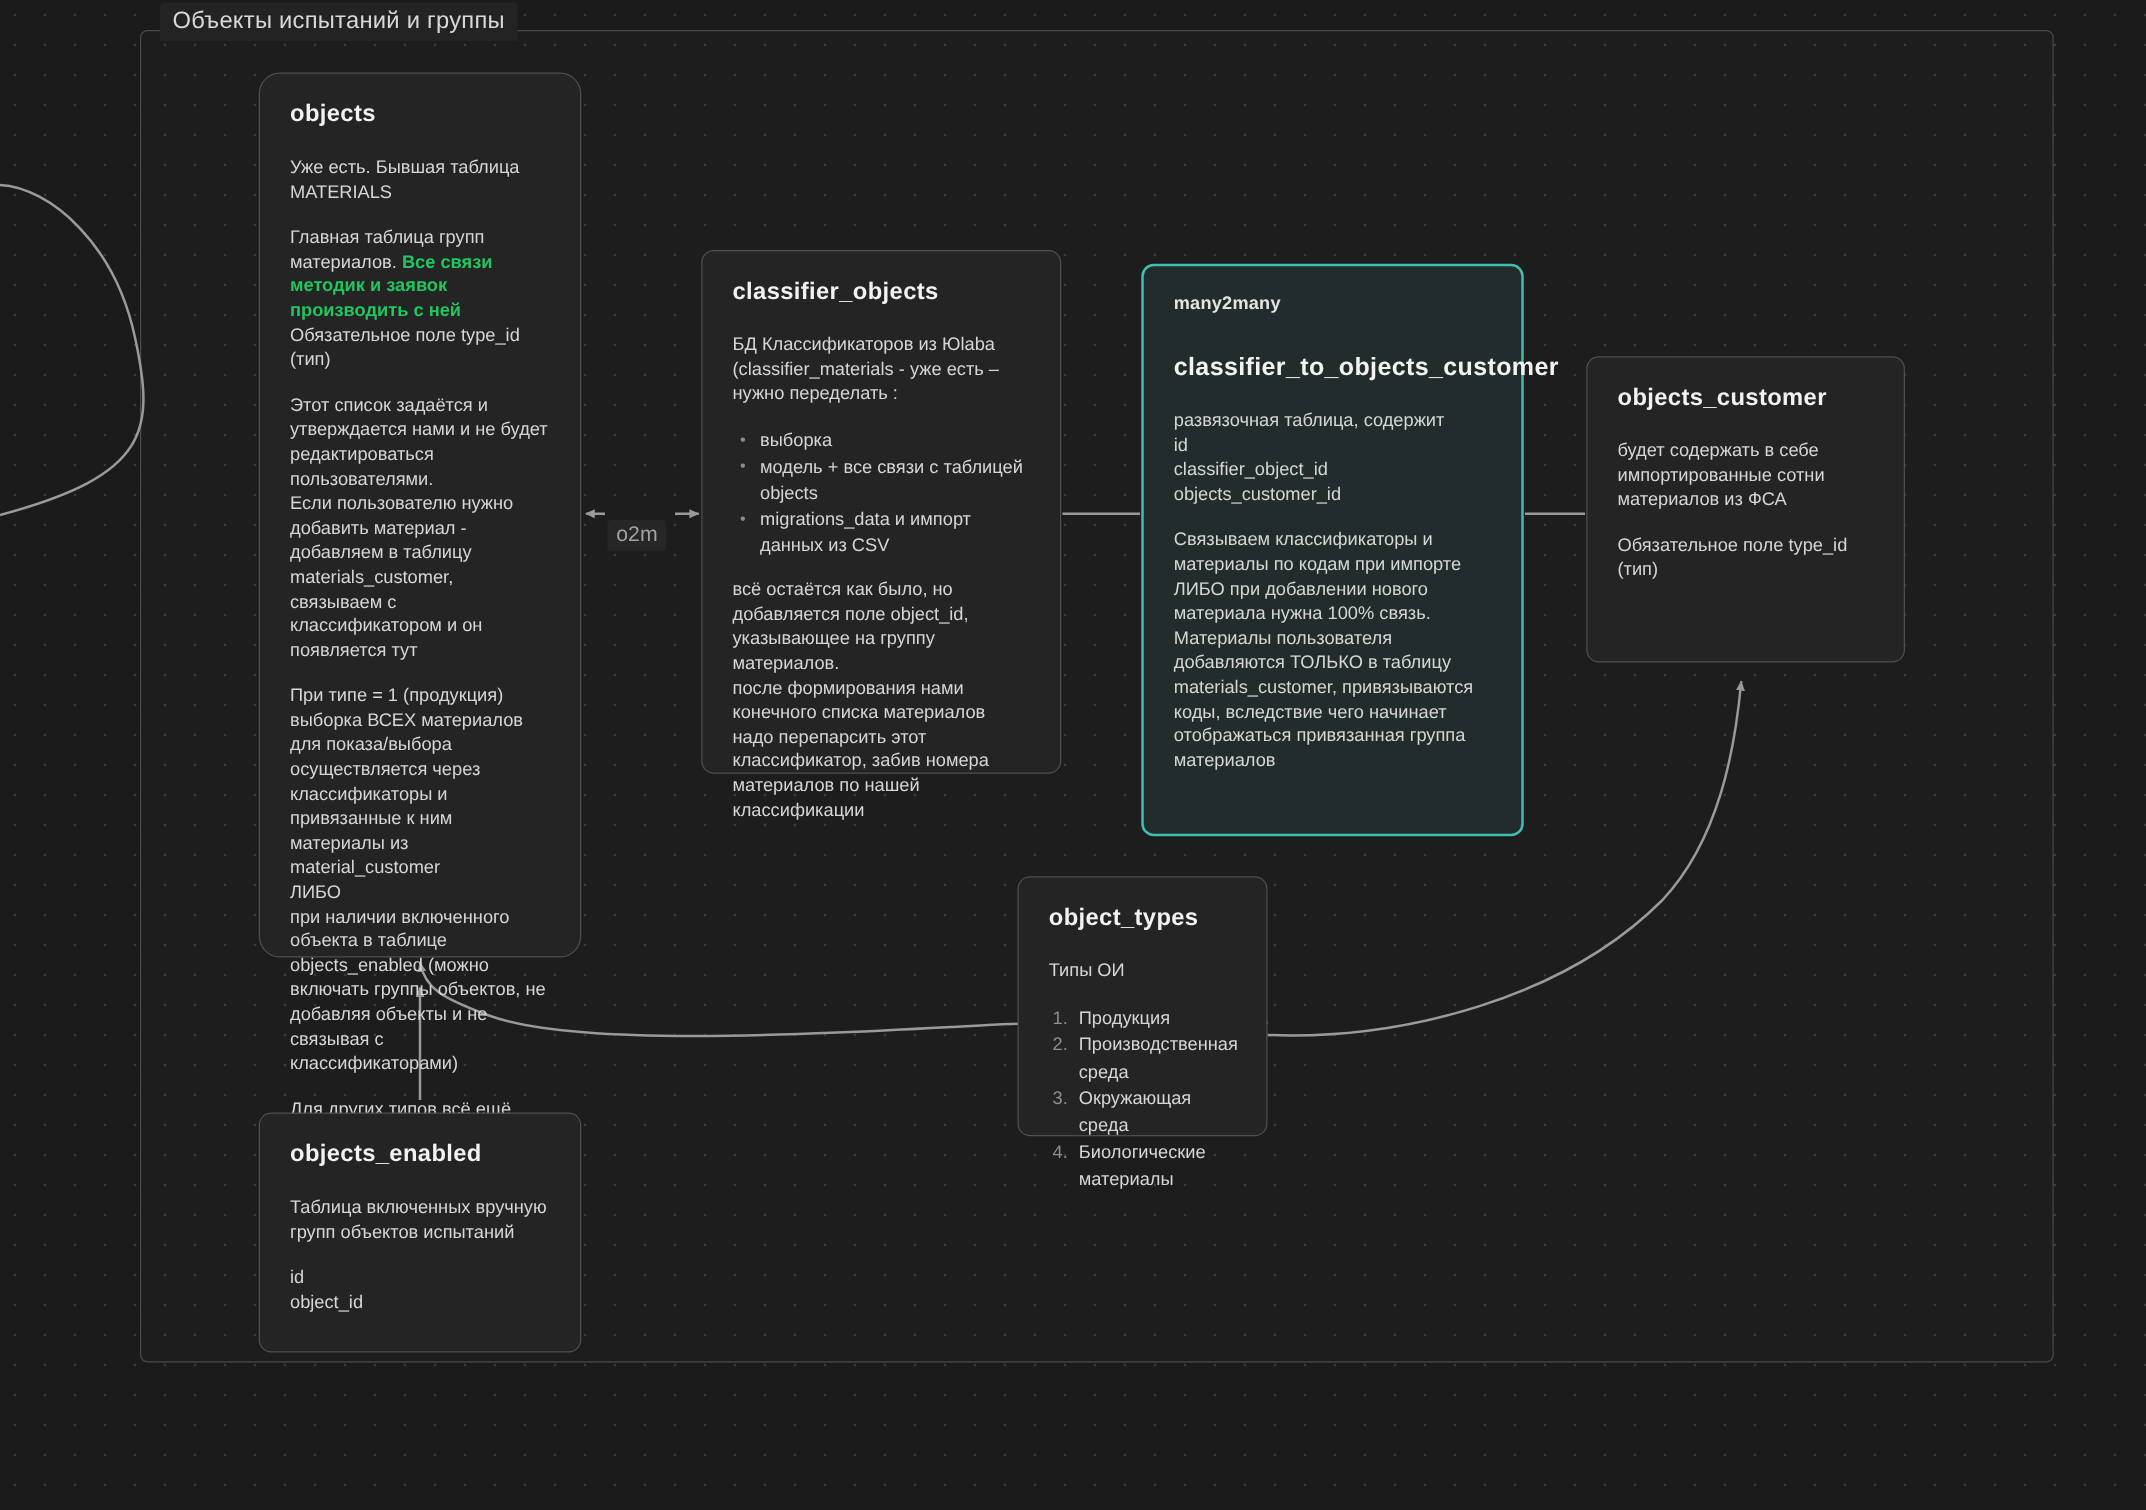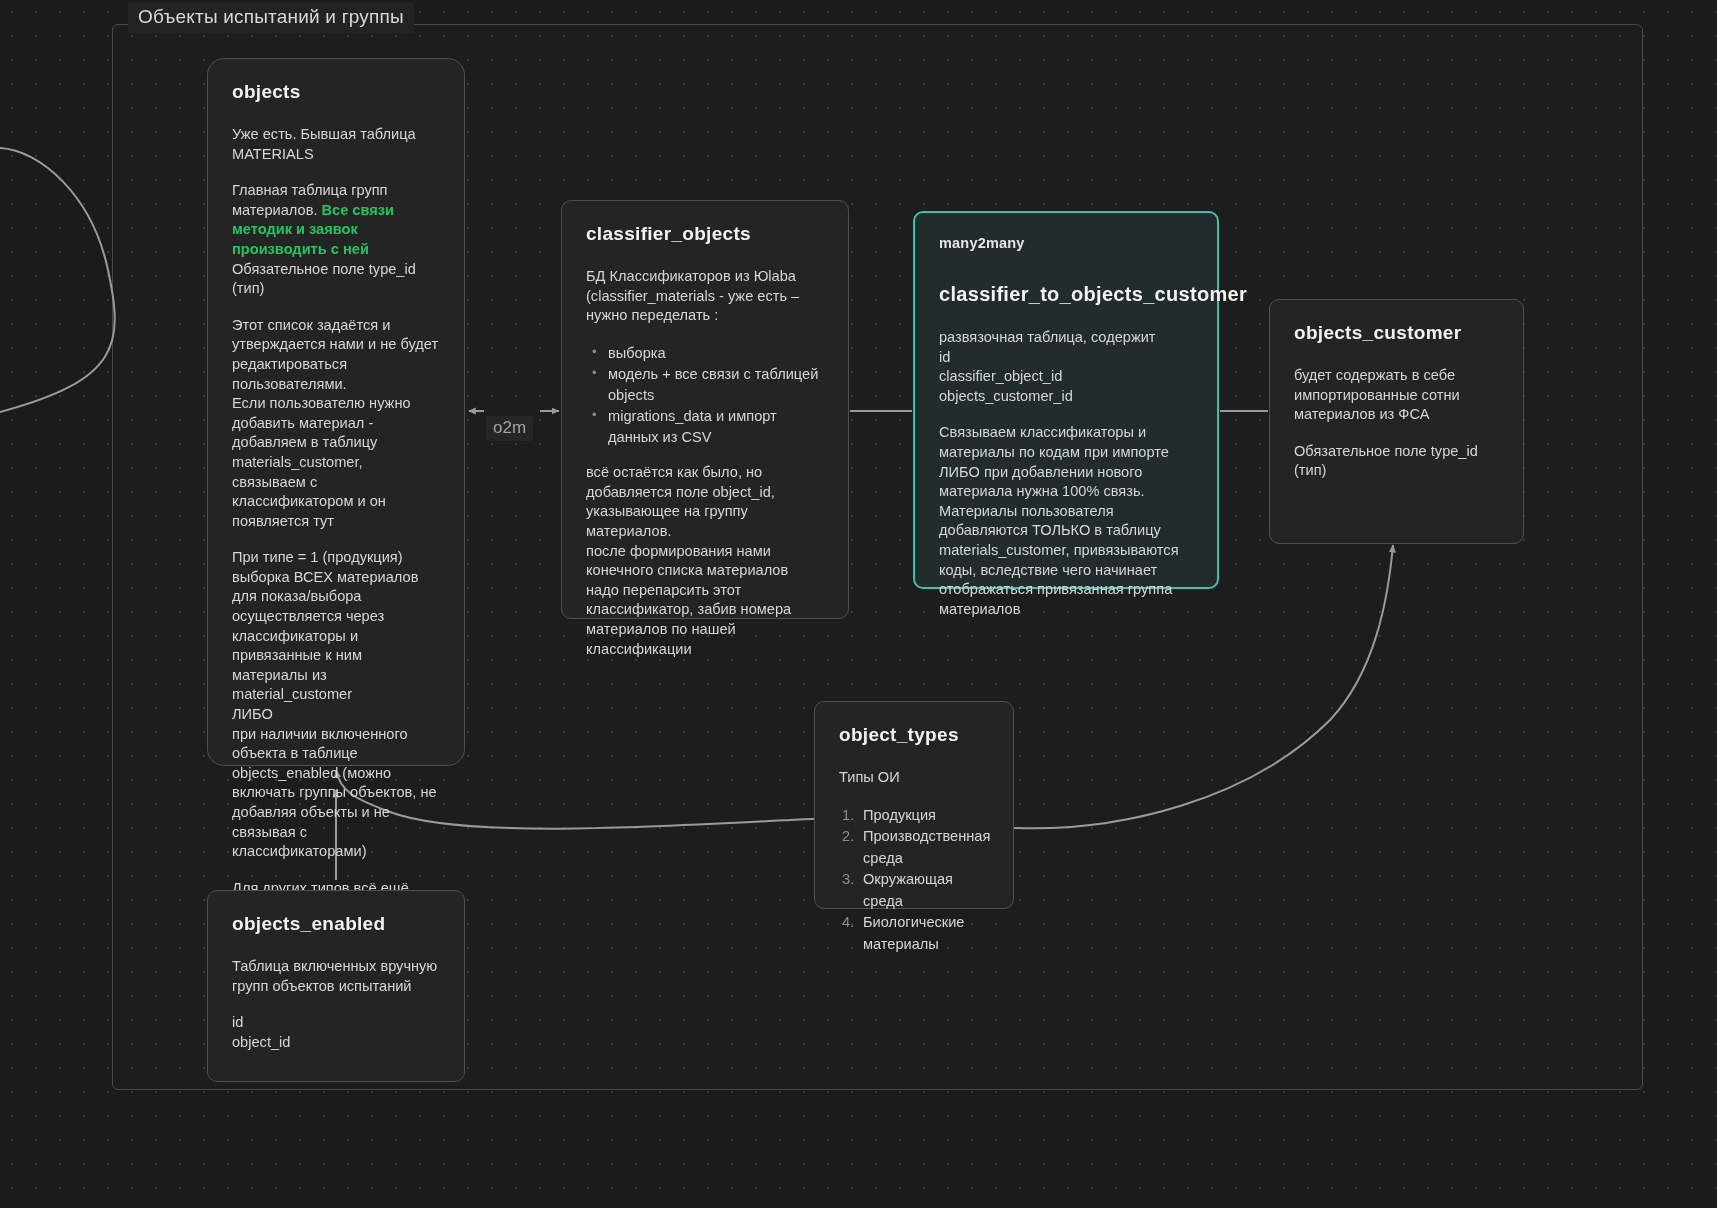--- a/index.html
+++ b/index.html
@@ -125,22 +125,22 @@
   ol.numlist li:before {
     content: counter(ol-c) ".";
     position: absolute;
     left: -21px;
     color: #8f8f8f;
   }
 
   
   #card-objects        { left:207px;  top:58px;  width:258px; height:708px;border-radius:17px; }
   #card-classifier     { left:561px;  top:200px; width:288px; height:419px; }
-  #card-m2m            { left:913px;  top:211px; width:306px; height:378px; }
-  #card-objcustomer    { left:1269px; top:299px; width:255px; height:245px; }
+  #card-m2m            { left:913px;  top:211px; width:306px; height:458px; }
+  #card-objcustomer    { left:1269px; top:285px; width:255px; height:245px; }
   #card-objtypes       { left:814px;  top:701px; width:200px; height:208px; }
   #card-objenabled     { left:207px;  top:890px; width:258px; height:192px; }
 
   
   .edge-label {
     position: absolute;
     left: 486px; top: 416px;
     background: #262626;
     color: #a3a3a3;
     font-size: 17px;

